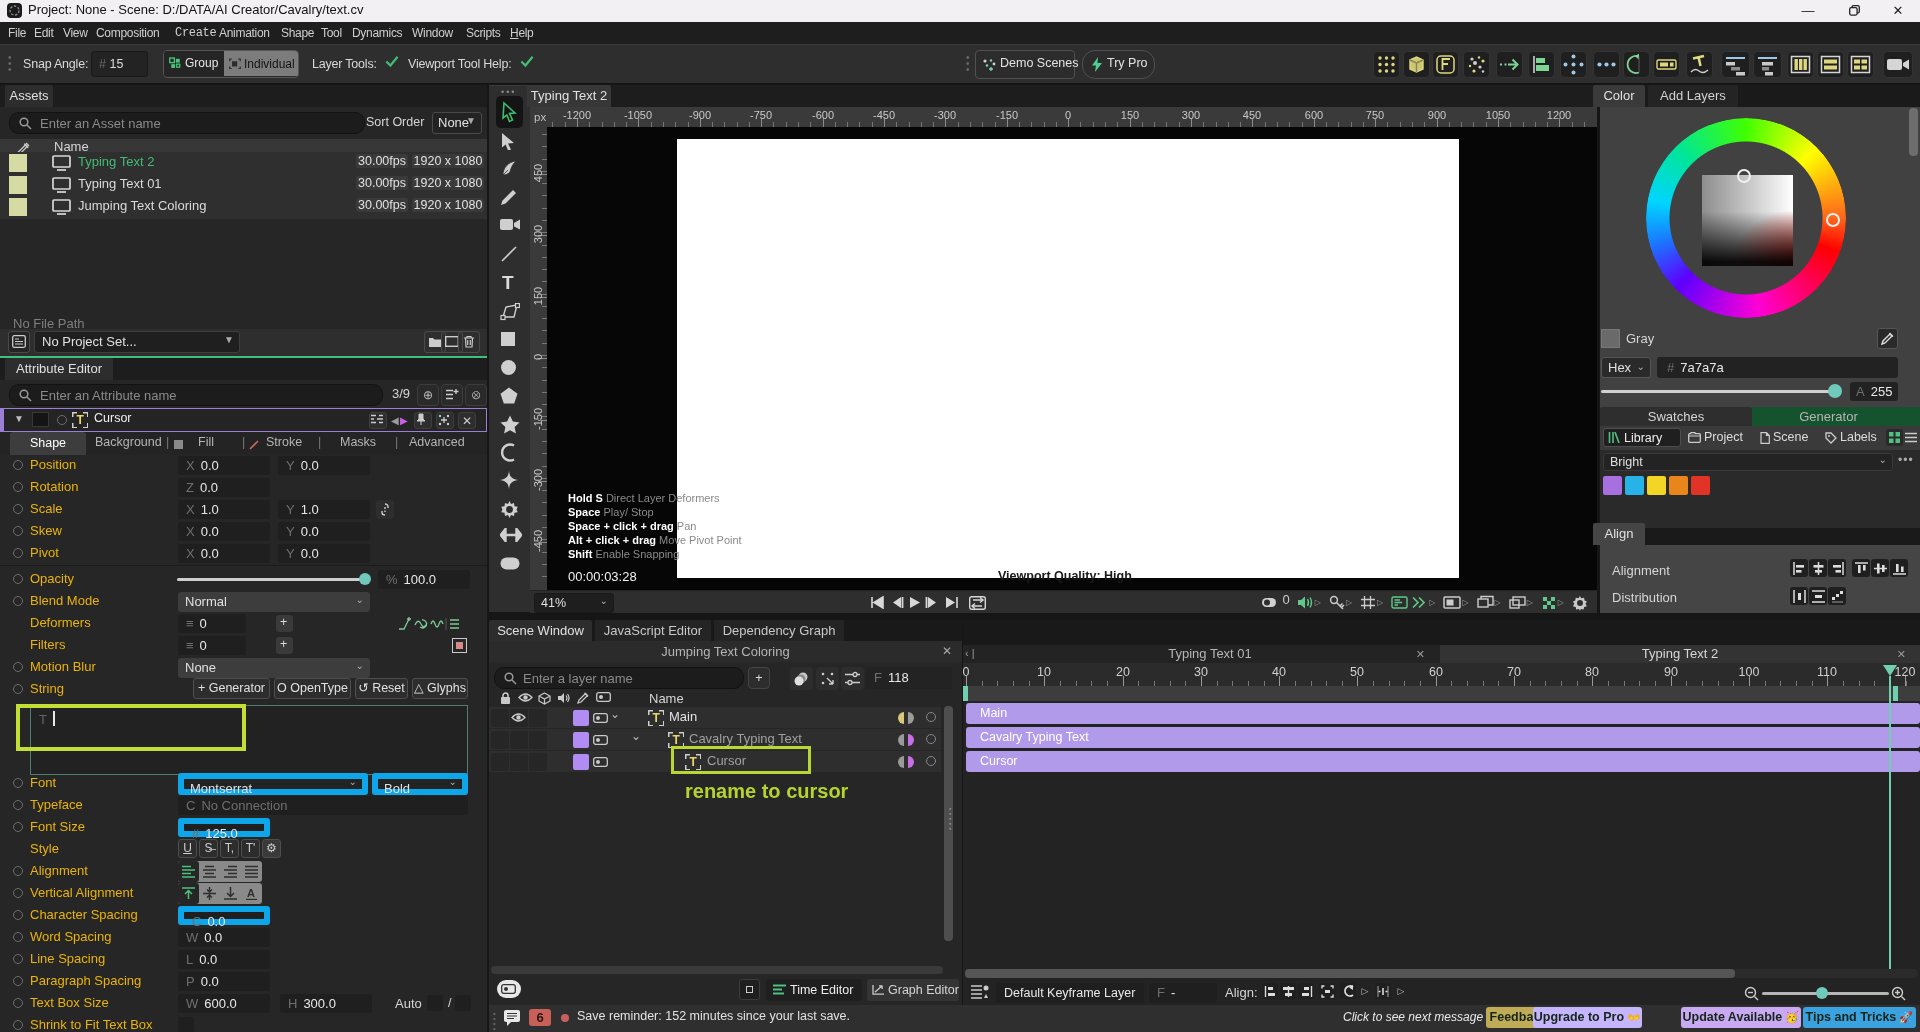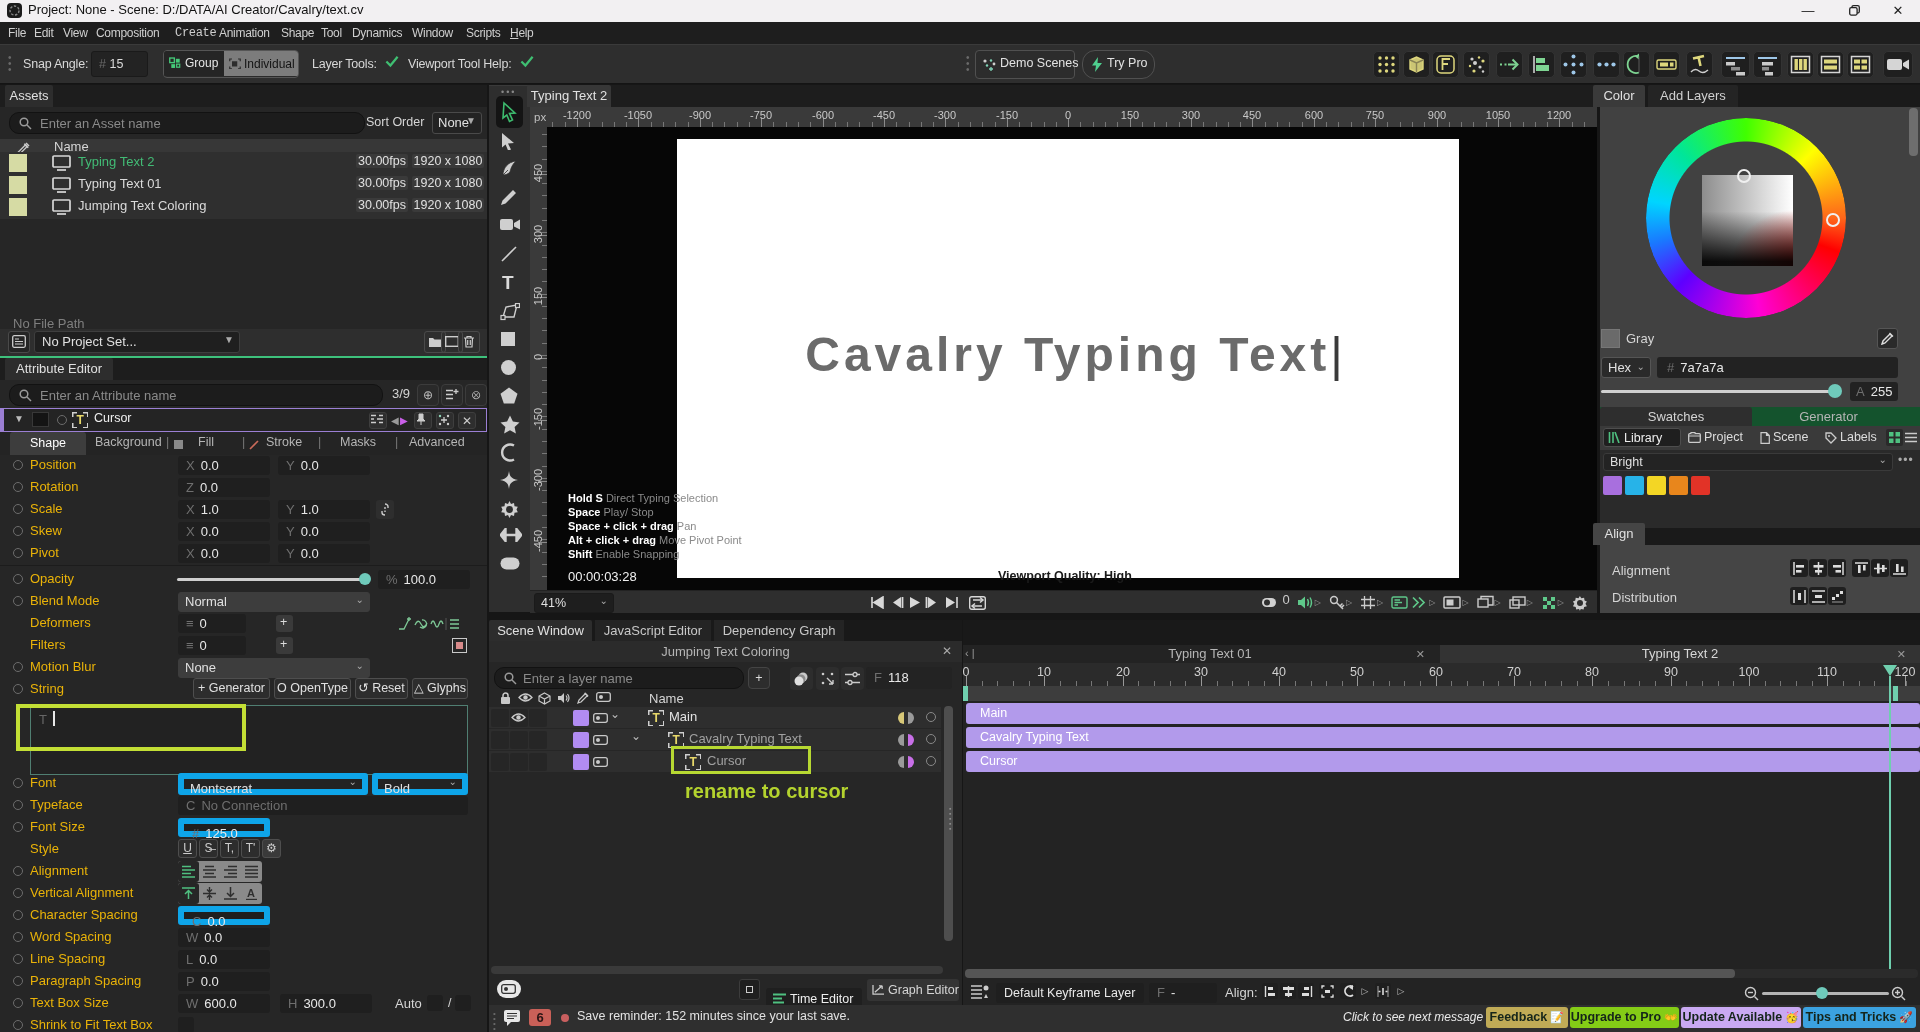--- a/index.html
+++ b/index.html
@@ -725,25 +725,24 @@
     <div id="vruler">
       <span class="rv" style="top:40px;">450</span>
         <span class="rv" style="top:101px;">300</span>
         <span class="rv" style="top:163px;">150</span>
         <span class="rv" style="top:224px;">0</span>
         <span class="rv" style="top:286px;">-150</span>
         <span class="rv" style="top:347px;">-300</span>
         <span class="rv" style="top:408px;">-450</span>
     </div>
     <div id="canvas">
-        <div id="bigtext">Cavalry Typing Text<span style="font-weight:normal; color:#3a3a3a;">|</span></div>
       <div style="position:absolute; left:321px; top:430px; font-size:12.5px; color:#1a1a1a; font-weight:bold;">Viewport Quality: High</div>
     </div>
     <div id="vhelp">
-      <div><b>Hold S</b> <span>Direct Typing Selection</span></div>
+      <div><b>Hold S</b> <span>Direct Layer Deformers</span></div>
       <div><b>Space</b> <span>Play/ Stop</span></div>
       <div><b>Space + click + drag</b> <span>Pan</span></div>
       <div><b>Alt + click + drag</b> <span>Move Pivot Point</span></div>
       <div><b>Shift</b> <span>Enable Snapping</span></div>
     </div>
     <div style="position:absolute; left:38px; top:484px; font-size:13px; color:#f0f0f0;">00:00:03:28</div>
     <div id="vbottom">
       <div class="dd" style="left:4px; top:2px; width:80px; height:20px; line-height:18px; padding:0 6px; background:#1e1e1e; border-color:#1a1a1a; font-size:12.5px;">41%<span class="chev" style="margin-top:4px;">⌄</span></div>
       <div id="playctl">
         <svg width="15" height="13" viewBox="0 0 15 13">
@@ -1094,21 +1093,21 @@
     <div style="position:absolute; left:196px; top:160px; font-size:20px; font-weight:bold; color:#b4d32e;">rename to cursor</div>
     <div style="position:absolute; left:2px; top:346px; width:452px; height:8px; background:#3a3a3a; border-radius:4px;"></div>
     <div style="position:absolute; left:0; top:356px; width:473px; height:29px; background:#262626;">
       <div style="position:absolute; left:8px; top:4px; width:24px; height:18px; background:#e8e8e8; border-radius:9px;"><svg width="15" height="10" viewBox="0 0 15 10" style="margin:4px;">
             <rect x="0.7" y="0.7" width="13.6" height="8.6" rx="2" fill="none" stroke="#333" stroke-width="1.3"></rect>
             <circle cx="5" cy="5" r="2" fill="#333"></circle>
           </svg></div>
       <div style="position:absolute; left:250px; top:3px; width:21px; height:21px; background:#1f1f1f; border:1px solid #3c3c3c; border-radius:3px;">
           <div style="margin:6px; width:7px; height:7px; border:1.5px solid #ccc;"></div>
         </div>
-      <div style="position:absolute; left:277px; top:12px; width:96px; height:22px; background:#1f1f1f; border-radius:3px; line-height:22px;"><svg width="13" height="11" viewBox="0 0 13 11" style="margin:5px 4px 0 7px; float:left;">
+      <div style="position:absolute; left:277px; top:3px; width:96px; height:22px; background:#1f1f1f; border-radius:3px; line-height:22px;"><svg width="13" height="11" viewBox="0 0 13 11" style="margin:5px 4px 0 7px; float:left;">
             <path d="M0 1.5 L13 1.5 M0 5.5 L9 5.5 M0 9.5 L11 9.5" stroke="#4fc080" stroke-width="1.8"></path>
           </svg><span style="font-size:12.5px; color:#eee;">Time Editor</span></div>
       <div style="position:absolute; left:378px; top:3px; width:92px; height:22px; line-height:22px; background:#343434; border-radius:3px;"><svg width="13" height="11" viewBox="0 0 14 12" style="margin:5px 3px 0 5px; float:left;">
             <path d="M1 1 L1 11 L13 11" stroke="#ccc" stroke-width="1.4" fill="none"></path>
             <path d="M3 9 L11 2 M11 2 L11 5.5 M11 2 L7.5 2" stroke="#ccc" stroke-width="1.4" fill="none"></path>
           </svg><span style="font-size:12.5px; color:#d5d5d5;">Graph Editor</span></div>
     </div>
   </div>
   <div style="position:absolute; left:949px; top:806px; width:3px; height:26px; color:#8a8a8a; font-size:7px; line-height:5px;">▪<br>▪<br>▪<br>▪<br>▪</div>
   <div id="timeline">
@@ -1217,17 +1216,17 @@
     <div style="position:absolute; left:14px; top:4px;"><svg width="20" height="18" viewBox="0 0 20 18">
           <rect x="1" y="1" width="16" height="12" rx="2" fill="#e8e8e8"></rect>
           <path d="M4 13 L4 17 L8 13 Z" fill="#e8e8e8"></path>
           <path d="M4 4.5 L14 4.5 M4 7 L14 7 M4 9.5 L11 9.5" stroke="#333" stroke-width="1.2"></path>
         </svg></div>
     <div style="position:absolute; left:40px; top:4px; width:22px; height:17px; background:#c96058; border-radius:3px; color:#2a1515; font-size:13px; font-weight:bold; text-align:center; line-height:17px;">6</div>
     <div style="position:absolute; left:72px; top:9px; width:8px; height:8px; background:#c95f5f; border-radius:50%;"></div>
     <div style="position:absolute; left:88px; top:4px; font-size:12.5px; color:#e2e2e2;">Save reminder: 152 minutes since your last save.</div>
     <div style="position:absolute; left:854px; top:5px; font-size:12px; font-style:italic; color:#e8e8e8;">Click to see next message</div>
     <div class="stbtn" style="left:997px; width:82px; background:#c0ab56;">Feedback <span style="font-size:11px;">📝</span></div>
-    <div class="stbtn" style="left:1081px; width:109px; background:#84cc16;">Upgrade to Pro <span style="font-size:11px;">👐</span></div>
+    <div class="stbtn" style="left:1044px; width:109px; background:#c4b5fd;">Upgrade to Pro <span style="font-size:11px;">👐</span></div>
     <div class="stbtn" style="left:1192px; width:120px; background:#c9a9f2;">Update Available <span style="font-size:11px;">🥳</span></div>
     <div class="stbtn" style="left:1314px; width:113px; background:#3ba2e0;">Tips and Tricks <span style="font-size:11px;">🚀</span></div>
   </div>
 </div>
 
 </body></html>

